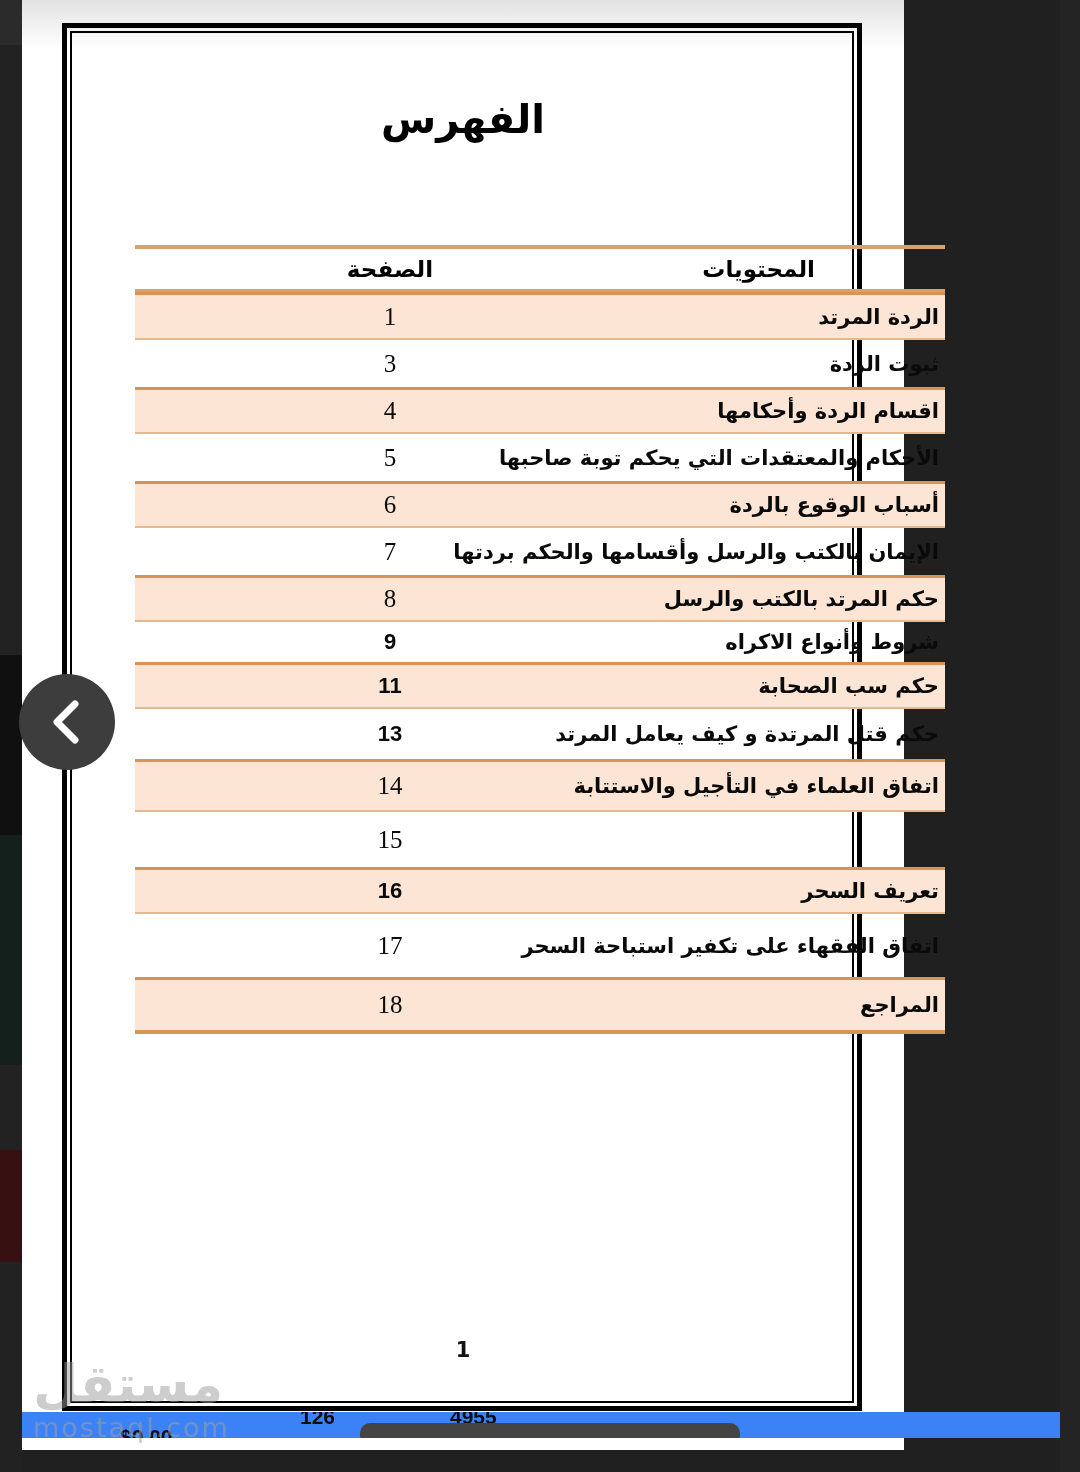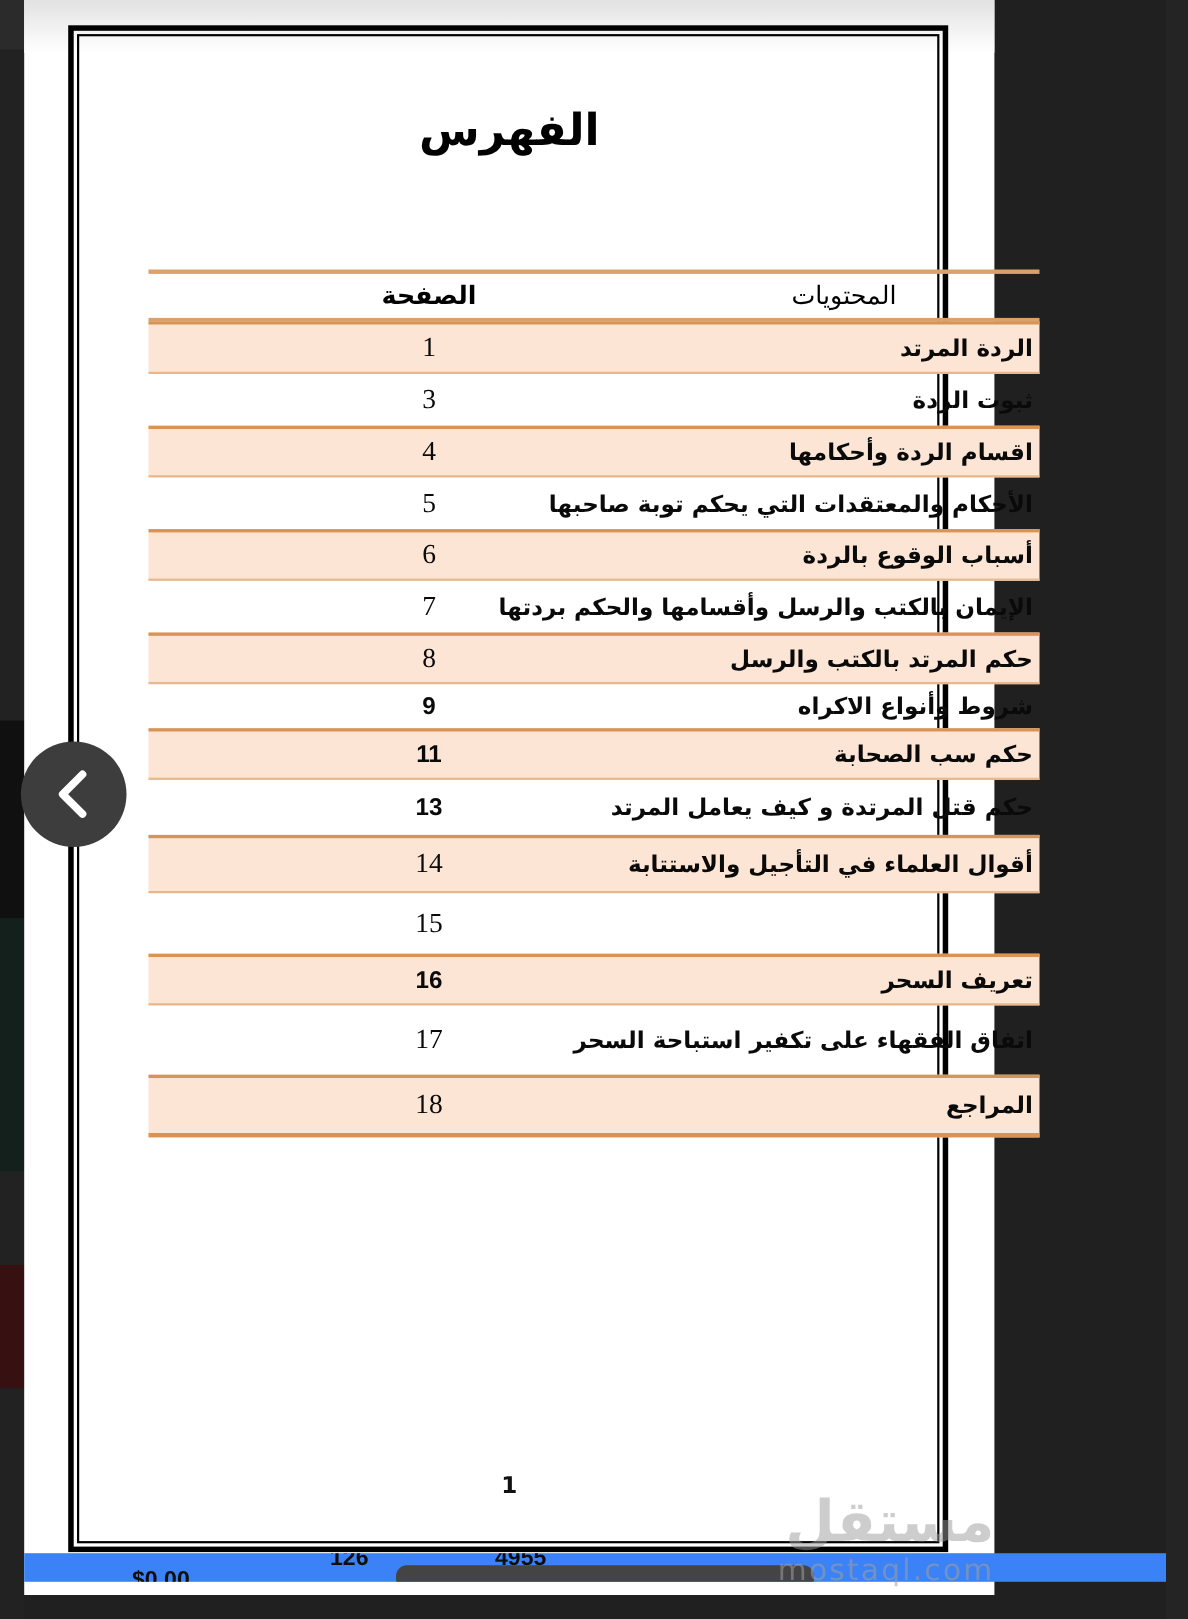--- a/index.html
+++ b/index.html
@@ -36,21 +36,21 @@
   }
 
   
   .toc-table{position:absolute;left:113px;top:245px;width:810px;}
   .toc-header{
     position:relative;height:47px;box-sizing:border-box;
     border-top:4px solid #dca06a;border-bottom:3px solid #dca06a;
   }
   .toc-header .hdr-contents{
     position:absolute;right:130px;top:50%;transform:translateY(-50%);
-    font-size:23px;font-weight:400;color:#000;
+    font-size:23px;font-weight:700;color:#000;
   }
   .toc-header .hdr-page{
     position:absolute;left:205px;width:100px;text-align:center;top:50%;
     transform:translateY(-50%);font-size:23px;font-weight:700;color:#000;
   }
   .toc-row{
     position:relative;height:47px;box-sizing:border-box;
   }
   .toc-row.shaded{
     background:#fce5d4;
@@ -78,21 +78,21 @@
     font-family:"Liberation Sans",sans-serif;font-weight:700;font-size:22px;
   }
 
   .page-number{
     position:absolute;left:0;top:1338px;width:100%;text-align:center;
     font-size:21px;font-weight:700;color:#111;
   }
 
   
   .watermark{
-    position:absolute;left:0;top:1358px;width:100%;text-align:right;
+    position:absolute;left:11px;top:1358px;width:100%;text-align:left;
     z-index:6;pointer-events:none;
   }
   .watermark .wm-logo{
     font-size:52px;font-weight:700;color:#9c9c9c;opacity:.5;line-height:1.0;
     direction:rtl;
   }
   .watermark .wm-domain{
     font-size:27px;color:#9f9f9f;opacity:.55;letter-spacing:2px;margin-top:2px;
   }
 
@@ -181,21 +181,21 @@
   </div>
         <div class="toc-row shaded">
     <span class="title">حكم سب الصحابة</span>
     <span class="num bold">11</span>
   </div>
         <div class="toc-row plain">
     <span class="title">حكم قتل المرتدة و كيف يعامل المرتد</span>
     <span class="num bold">13</span>
   </div>
         <div class="toc-row shaded">
-    <span class="title">أقوال العلماء في التأجيل والاستتابة</span>
+    <span class="title">اتفاق العلماء في التأجيل والاستتابة</span>
     <span class="num">14</span>
   </div>
         <div class="toc-row plain">
     <span class="num">15</span>
   </div>
         <div class="toc-row shaded">
     <span class="title">تعريف السحر</span>
     <span class="num bold">16</span>
   </div>
         <div class="toc-row plain">

